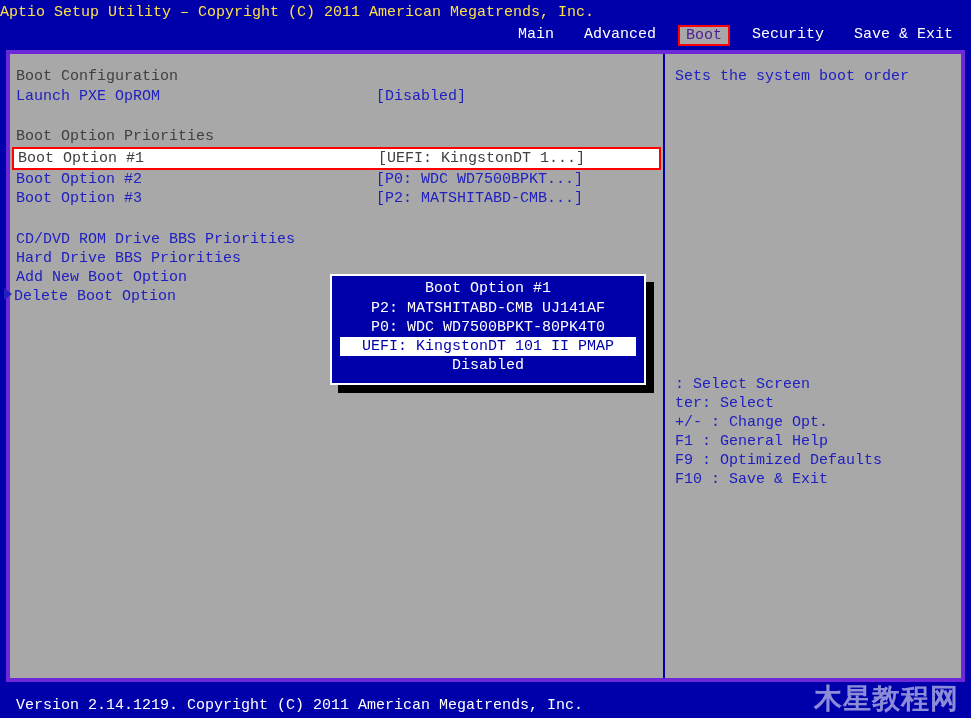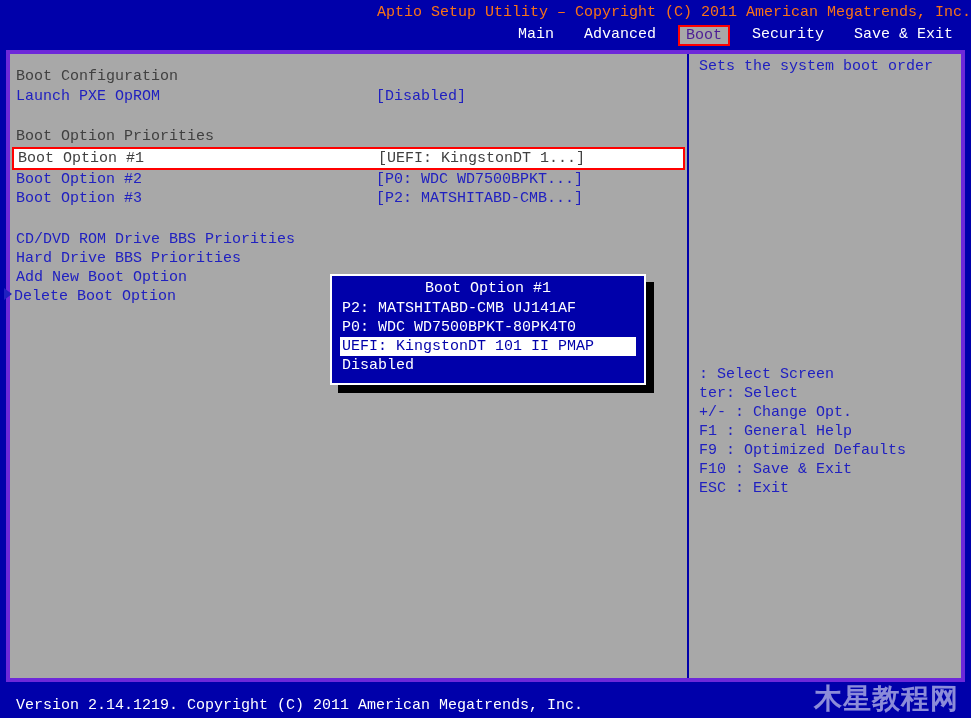--- a/index.html
+++ b/index.html
@@ -7,22 +7,22 @@
   font-family: 'Courier New', monospace;
   font-size: 15px;
   background: #0000aa;
   width: 971px;
   height: 718px;
   overflow: hidden;
   position: relative;
 }
 .header {
   background: #0000aa;
-  color: #f97316;
-  text-align: right;
+  color: #fde047;
+  text-align: left;
   padding: 4px 0 2px;
   font-size: 15px;
 }
 .tabs {
   background: #0000aa;
   color: #ffffff;
   padding: 2px 10px 4px;
   display: flex;
   gap: 14px;
   justify-content: flex-end;
@@ -46,22 +46,22 @@
   border: 4px solid #6d28d9;
 }
 .left-panel {
   flex: 1;
   padding: 14px 6px;
   color: #2020c0;
   position: relative;
   border-right: 2px solid #0000aa;
 }
 .right-panel {
-  width: 272px;
-  padding: 4px 10px;
+  width: 296px;
+  padding: 14px 10px;
   color: #2020c0;
 }
 .section-title {
   color: #404040;
   margin-bottom: 2px;
 }
 .config-row {
   display: flex;
   padding: 1px 0;
 }
@@ -108,20 +108,21 @@
   z-index: 10;
 }
 .popup-title {
   text-align: center;
   color: #ffffff;
   margin-bottom: 2px;
 }
 .popup-item {
   color: #ffffff;
   padding: 1px 2px;
+  text-align: center;
 }
 .popup-item.selected {
   background: #ffffff;
   color: #0000aa;
 }
 .help-section {
   margin-top: 290px;
 }
 .help-row {
   padding: 1px 0;
@@ -211,21 +212,20 @@
 
   <div class="right-panel">
     <div>Sets the system boot order</div>
     <div class="help-section">
       <div class="help-row">      : Select Screen</div>
       <div class="help-row">ter: Select</div>
       <div class="help-row">+/-   : Change Opt.</div>
       <div class="help-row">F1    : General Help</div>
       <div class="help-row">F9    : Optimized Defaults</div>
       <div class="help-row">F10   : Save &amp; Exit</div>
-      <div class="help-row">ESC   : Exit</div>
     </div>
   </div>
 </div>
 
 <div class="footer">
   <span>Version 2.14.1219. Copyright (C) 2011 American Megatrends, Inc.</span>
 </div>
 
 <div class="watermark">木星教程网</div>
 

